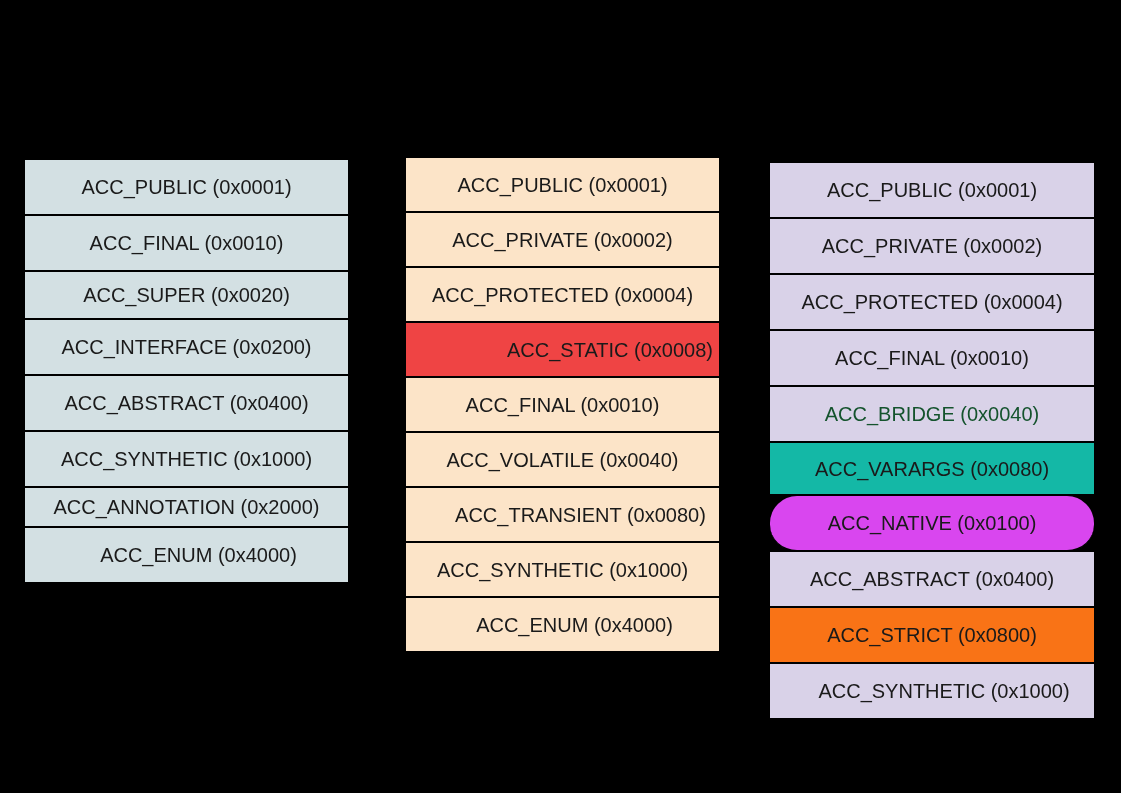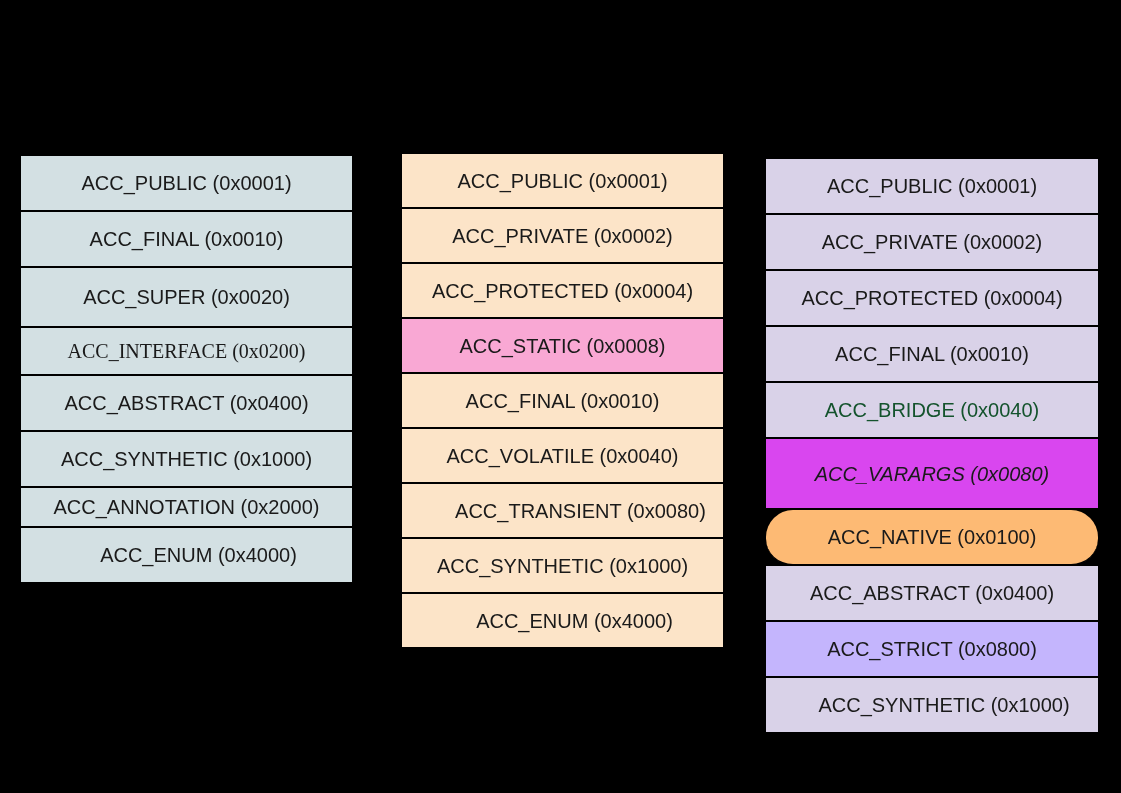--- a/index.html
+++ b/index.html
@@ -11,21 +11,21 @@
     width: 1121px;
     height: 793px;
     background: #000000;
     overflow: hidden;
     font-family: "Liberation Sans", "DejaVu Sans", sans-serif;
   }
   .flag-table {
     position: absolute;
     display: flex;
     flex-direction: column;
-    border: 4px solid #4d7c0f;
+    border: 8px solid #4d7c0f;
     box-sizing: border-box;
   }
   .cell {
     box-sizing: border-box;
     display: flex;
     align-items: center;
     justify-content: center;
     text-align: center;
     border-bottom: 2px solid #000000;
     font-size: 20px;
@@ -45,24 +45,24 @@
 <body>
 
 <div class="canvas">
   <div class="flag-table" style="left: 17px; top: 152px; width: 339px; border-color: rgb(0, 0, 0);">
       <div class="cell" style="background: rgb(211, 224, 227); border-bottom-color: rgb(0, 0, 0); color: rgb(26, 26, 26); height: 56px;">
         <span>ACC_PUBLIC (0x0001)</span>
       </div>
       <div class="cell" style="background: rgb(211, 224, 227); border-bottom-color: rgb(0, 0, 0); color: rgb(26, 26, 26); height: 56px;">
         <span>ACC_FINAL (0x0010)</span>
       </div>
-      <div class="cell" style="background: rgb(211, 224, 227); border-bottom-color: rgb(0, 0, 0); color: rgb(26, 26, 26); height: 60px;">
+      <div class="cell" style="background: rgb(211, 224, 227); border-bottom-color: rgb(0, 0, 0); color: rgb(26, 26, 26); height: 48px;">
         <span>ACC_SUPER (0x0020)</span>
       </div>
-      <div class="cell" style="background: rgb(211, 224, 227); border-bottom-color: rgb(0, 0, 0); color: rgb(26, 26, 26); height: 48px; font-family: Liberation Serif, serif;">
+      <div class="cell" style="background: rgb(211, 224, 227); border-bottom-color: rgb(0, 0, 0); color: rgb(26, 26, 26); height: 56px;">
         <span>ACC_INTERFACE (0x0200)</span>
       </div>
       <div class="cell" style="background: rgb(211, 224, 227); border-bottom-color: rgb(0, 0, 0); color: rgb(26, 26, 26); height: 56px;">
         <span>ACC_ABSTRACT (0x0400)</span>
       </div>
       <div class="cell" style="background: rgb(211, 224, 227); border-bottom-color: rgb(0, 0, 0); color: rgb(26, 26, 26); height: 56px;">
         <span>ACC_SYNTHETIC (0x1000)</span>
       </div>
       <div class="cell" style="background: rgb(211, 224, 227); border-bottom-color: rgb(0, 0, 0); color: rgb(26, 26, 26); height: 40px;">
         <span>ACC_ANNOTATION (0x2000)</span>
@@ -74,21 +74,21 @@
   <div class="flag-table" style="left: 398px; top: 150px; width: 329px; border-color: rgb(0, 0, 0);">
       <div class="cell" style="background: rgb(252, 228, 200); border-bottom-color: rgb(0, 0, 0); color: rgb(26, 26, 26); height: 55px;">
         <span>ACC_PUBLIC (0x0001)</span>
       </div>
       <div class="cell" style="background: rgb(252, 228, 200); border-bottom-color: rgb(0, 0, 0); color: rgb(26, 26, 26); height: 55px;">
         <span>ACC_PRIVATE (0x0002)</span>
       </div>
       <div class="cell" style="background: rgb(252, 228, 200); border-bottom-color: rgb(0, 0, 0); color: rgb(26, 26, 26); height: 55px;">
         <span>ACC_PROTECTED (0x0004)</span>
       </div>
-      <div class="cell" style="background: #f9a8d4; border-bottom-color: rgb(0, 0, 0); color: rgb(26, 26, 26); height: 55px;">
+      <div class="cell" style="background: #ef4444; border-bottom-color: rgb(0, 0, 0); color: rgb(26, 26, 26); height: 55px; justify-content: flex-end;">
         <span>ACC_STATIC (0x0008)</span>
       </div>
       <div class="cell" style="background: rgb(252, 228, 200); border-bottom-color: rgb(0, 0, 0); color: rgb(26, 26, 26); height: 55px;">
         <span>ACC_FINAL (0x0010)</span>
       </div>
       <div class="cell" style="background: rgb(252, 228, 200); border-bottom-color: rgb(0, 0, 0); color: rgb(26, 26, 26); height: 55px;">
         <span>ACC_VOLATILE (0x0040)</span>
       </div>
       <div class="cell" style="background: rgb(252, 228, 200); border-bottom-color: rgb(0, 0, 0); color: rgb(26, 26, 26); height: 55px; padding-left: 36px;">
         <span>ACC_TRANSIENT (0x0080)</span>
@@ -109,29 +109,29 @@
       </div>
       <div class="cell" style="background: rgb(217, 210, 232); border-bottom-color: rgb(0, 0, 0); color: rgb(26, 26, 26); height: 56px;">
         <span>ACC_PROTECTED (0x0004)</span>
       </div>
       <div class="cell" style="background: rgb(217, 210, 232); border-bottom-color: rgb(0, 0, 0); color: rgb(26, 26, 26); height: 56px;">
         <span>ACC_FINAL (0x0010)</span>
       </div>
       <div class="cell" style="background: rgb(217, 210, 232); border-bottom-color: rgb(0, 0, 0); color: #14532d; height: 56px;">
         <span>ACC_BRIDGE (0x0040)</span>
       </div>
-      <div class="cell" style="background: #d946ef; border-bottom-color: rgb(0, 0, 0); color: rgb(26, 26, 26); height: 71px; font-style: italic;">
+      <div class="cell" style="background: #14b8a6; border-bottom-color: rgb(0, 0, 0); color: rgb(26, 26, 26); height: 53px;">
         <span>ACC_VARARGS (0x0080)</span>
       </div>
-      <div class="cell" style="background: #fdba74; border-bottom-color: rgb(0, 0, 0); color: rgb(26, 26, 26); height: 56px; border-radius: 27px;">
+      <div class="cell" style="background: #d946ef; border-bottom-color: rgb(0, 0, 0); color: rgb(26, 26, 26); height: 56px; border-radius: 27px;">
         <span>ACC_NATIVE (0x0100)</span>
       </div>
       <div class="cell" style="background: rgb(217, 210, 232); border-bottom-color: rgb(0, 0, 0); color: rgb(26, 26, 26); height: 56px;">
         <span>ACC_ABSTRACT (0x0400)</span>
       </div>
-      <div class="cell" style="background: #c4b5fd; border-bottom-color: rgb(0, 0, 0); color: rgb(26, 26, 26); height: 56px;">
+      <div class="cell" style="background: #f97316; border-bottom-color: rgb(0, 0, 0); color: rgb(26, 26, 26); height: 56px;">
         <span>ACC_STRICT (0x0800)</span>
       </div>
       <div class="cell" style="background: rgb(217, 210, 232); border-bottom-color: rgb(0, 0, 0); color: rgb(26, 26, 26); height: 54px;">
         <span>ACC_SYNTHETIC (0x1000)</span>
       </div>
     </div>
 </div>
 
 </body></html>

